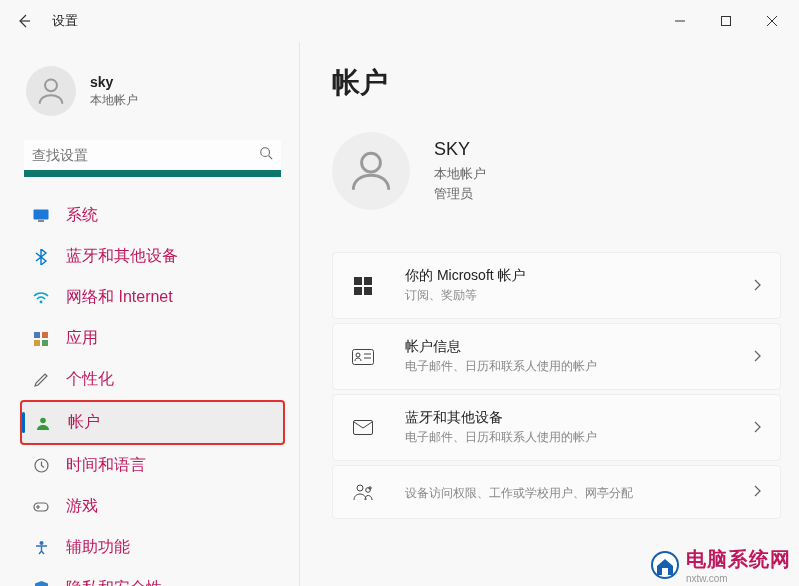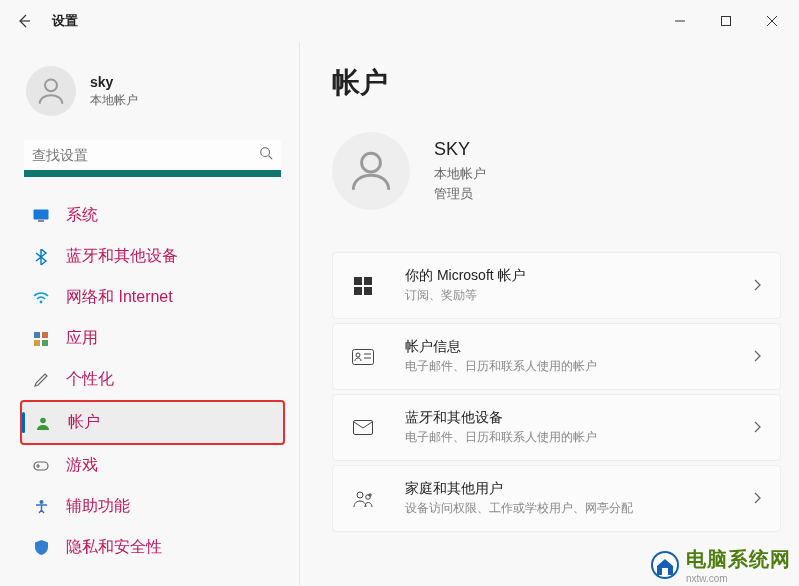--- a/index.html
+++ b/index.html
@@ -1,18 +1,18 @@
 <!DOCTYPE html>
 <html><head>
 <meta charset="utf-8">
 <style>
 * { margin: 0; padding: 0; box-sizing: border-box; font-family: "Microsoft YaHei", "Segoe UI", sans-serif; }
 body { width: 799px; height: 586px; background: #f8f8f8; overflow: hidden; position: relative; }
 
-.titlebar { height: 42px; display: flex; align-items: center; padding: 0 4px; font-weight: bold; }
+.titlebar { height: 42px; display: flex; align-items: center; padding: 0 4px; }
 .back-btn { width: 40px; height: 40px; display: flex; align-items: center; justify-content: center; color: #333; cursor: pointer; }
 .app-title { font-size: 13px; margin-left: 8px; color: #222; }
 .win-controls { margin-left: auto; display: flex; }
 .win-btn { width: 46px; height: 32px; display: flex; align-items: center; justify-content: center; color: #333; cursor: pointer; }
 
 .content { display: flex; height: calc(100% - 42px); }
 
 .sidebar { width: 300px; padding: 0 14px 0 20px; border-right: 1px solid #e6e6e6; overflow: hidden; }
 .profile { display: flex; align-items: center; padding: 24px 0 18px 6px; gap: 14px; }
 .avatar-sm { width: 50px; height: 50px; border-radius: 50%; background: #e6e6e6; display: flex; align-items: center; justify-content: center; }
@@ -40,21 +40,21 @@
 .cards { display: flex; flex-direction: column; gap: 4px; }
 .card { display: flex; align-items: center; gap: 30px; padding: 14px 18px; background: #fbfbfb; border: 1px solid #eee; border-radius: 4px; cursor: pointer; }
 .card.highlighted { border: 2px solid #e03030; }
 .card-icon { width: 24px; height: 24px; display: flex; align-items: center; justify-content: center; color: #444; flex-shrink: 0; }
 .card-body { flex: 1; }
 .card-title { font-size: 14px; color: #222; }
 .card-sub { font-size: 12px; color: #888; margin-top: 2px; }
 .chevron { color: #666; }
 
 .watermark { position: absolute; right: 8px; bottom: 2px; display: flex; align-items: center; gap: 6px; }
-.wm-text { font-size: 20px; font-weight: 700; color: #4d7c0f; letter-spacing: 1px; text-align: center; }
+.wm-text { font-size: 20px; font-weight: 700; color: #be185d; letter-spacing: 1px; text-align: center; }
 .wm-sub { font-size: 10px; color: #999; }
 </style>
 </head>
 <body>
 
 <div class="titlebar">
   <div class="back-btn">
     <svg width="16" height="16" viewBox="0 0 16 16">
         <path d="M10 2 4 8l6 6" stroke="#333" stroke-width="1.2" fill="none"></path>
         <path d="M4 8h10" stroke="#333" stroke-width="1.2"></path>
@@ -155,20 +155,29 @@
         <span class="nav-icon">
             <svg width="14" height="14" viewBox="0 0 14 14">
               <circle cx="7" cy="4.5" r="2.8" fill="#3a9a3a"></circle>
               <path d="M1 14c0-3.5 3-5 6-5s6 1.5 6 5z" fill="#3a9a3a"></path>
             </svg>
           </span>
         <span>帐户</span>
       </li>
       <li class="nav-item">
         <span class="nav-icon">
+            <svg width="15" height="15" viewBox="0 0 15 15">
+              <circle cx="7.5" cy="7.5" r="6.5" stroke="#666" fill="none" stroke-width="1.2"></circle>
+              <path d="M7.5 3.5v4l2.5 2" stroke="#666" stroke-width="1.2" fill="none"></path>
+            </svg>
+          </span>
+        <span>时间和语言</span>
+      </li>
+      <li class="nav-item">
+        <span class="nav-icon">
             <svg width="16" height="12" viewBox="0 0 16 12">
               <rect x="1" y="2" width="14" height="8" rx="4" stroke="#666" fill="none" stroke-width="1.2"></rect>
               <path d="M5 4v4M3 6h4" stroke="#666" stroke-width="1.2"></path>
             </svg>
           </span>
         <span>游戏</span>
       </li>
       <li class="nav-item">
         <span class="nav-icon">
             <svg width="15" height="15" viewBox="0 0 15 15">
@@ -262,21 +271,20 @@
       <div class="card">
         <div class="card-icon">
             <svg width="22" height="18" viewBox="0 0 22 18">
               <circle cx="8" cy="5" r="3" stroke="#444" fill="none"></circle>
               <circle cx="16" cy="7" r="2.3" stroke="#444" fill="none"></circle>
               <path d="M2 17c0-4 3-6 6-6s6 2 6 6M13 17c0-3 1.5-4.5 3-4.5s4 1 4 4.5" stroke="#444" fill="none"></path>
               <path d="M18 3v4M16 5h4" stroke="#444"></path>
             </svg>
           </div>
         <div class="card-body">
-          <div class="card-title">家庭和其他用户</div>
           <div class="card-sub">设备访问权限、工作或学校用户、网亭分配</div>
         </div>
         <span class="chevron"><svg width="8" height="12">
               <path d="M1 1l5 5-5 5" stroke="#666" fill="none" stroke-width="1.3"></path>
             </svg></span>
       </div>
     </div>
   </main>
 </div>
 

